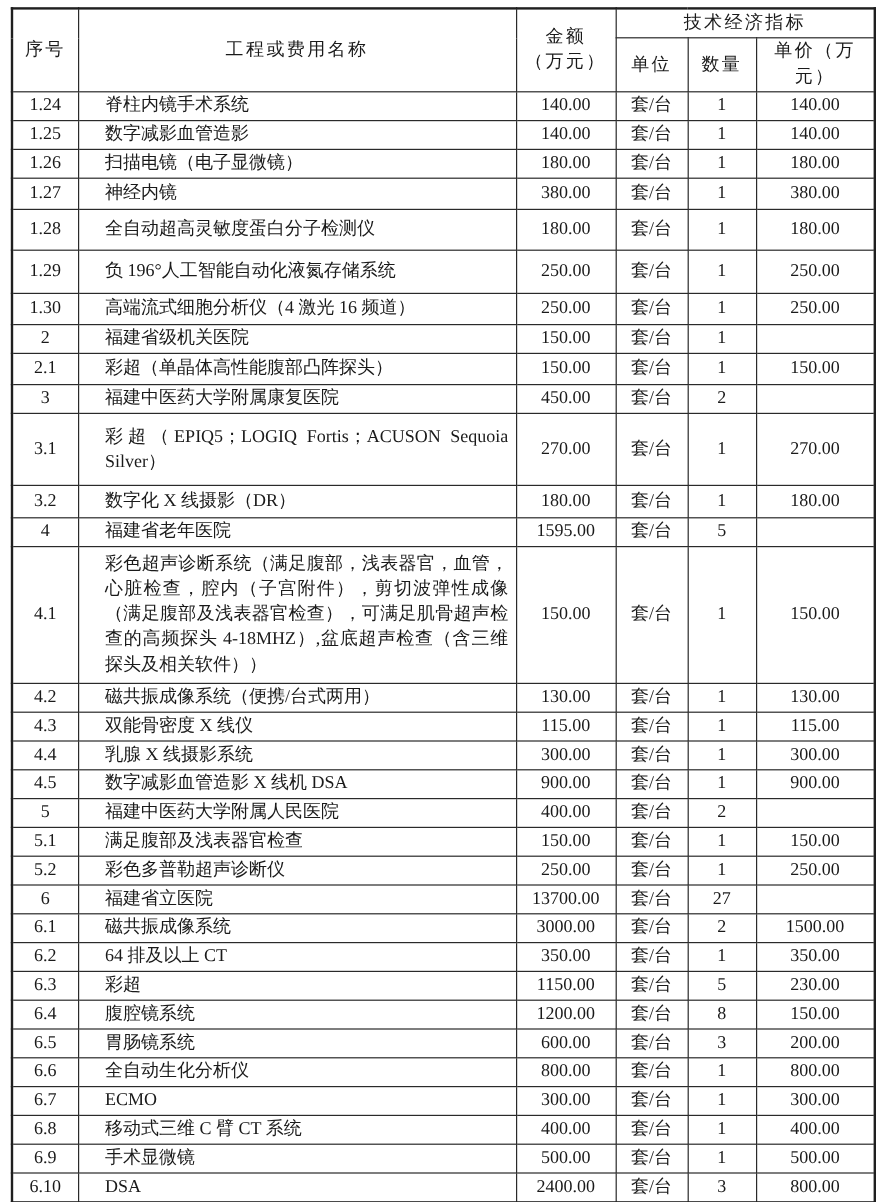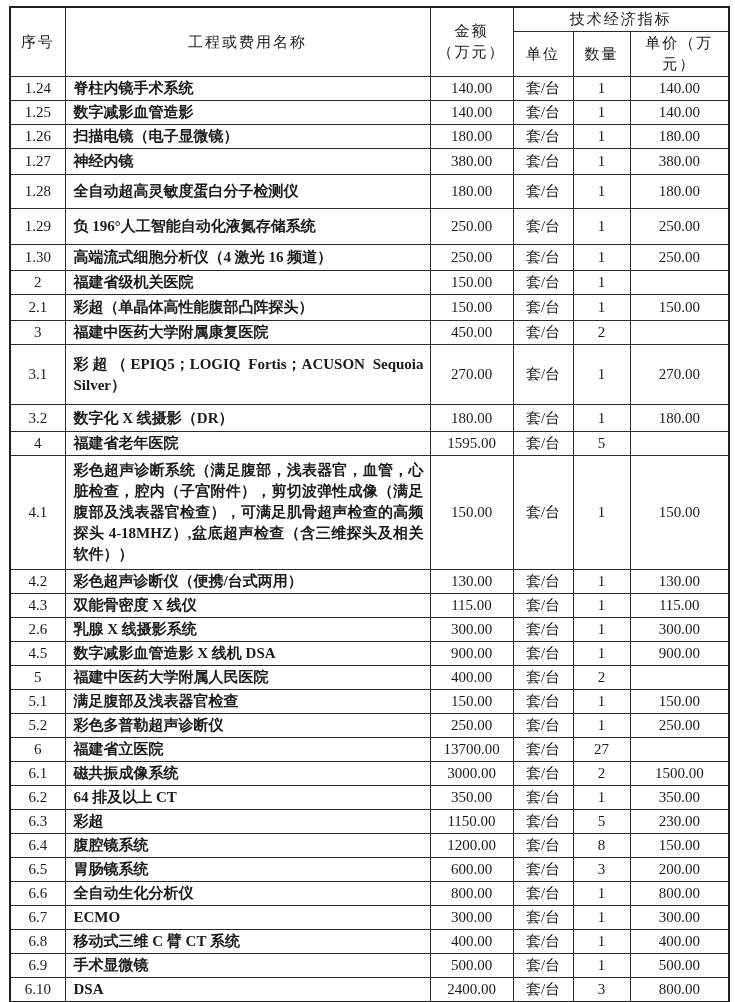--- a/index.html
+++ b/index.html
@@ -38,22 +38,21 @@
     box-sizing: border-box;
     overflow: hidden;
   }
   .cost-table thead th {
     letter-spacing: 2px;
   }
   .cost-table thead tr:nth-child(1) th.group-header { height: 24px; text-align: center; }
   .cost-table thead tr:nth-child(2) th { height: 42px; }
   .cost-table td.name-cell {
     text-align: justify;
-    padding: 1px 6px 1px 8px;
-    font-weight: bold;
+    padding: 1px 6px 1px 22px;
   }
   
   .cost-table tbody td { height: 22px; }
   
   .cost-table tbody tr:nth-child(4)  td { height: 26px; }  
   .cost-table tbody tr:nth-child(5)  td { height: 34px; }  
   .cost-table tbody tr:nth-child(6)  td { height: 36px; margin-top: 16px; }  
   .cost-table tbody tr:nth-child(7)  td { height: 26px; }  
   .cost-table tbody tr:nth-child(9)  td { height: 26px; }  
   .cost-table tbody tr:nth-child(11) td { height: 60px; }  
@@ -197,36 +196,36 @@
         <tr>
           <td>4.1</td>
           <td class="name-cell">彩色超声诊断系统（满足腹部，浅表器官，血管，心脏检查，腔内（子宫附件），剪切波弹性成像（满足腹部及浅表器官检查），可满足肌骨超声检查的高频探头 4-18MHZ）,盆底超声检查（含三维探头及相关软件））</td>
           <td>150.00</td>
           <td>套/台</td>
           <td>1</td>
           <td>150.00</td>
         </tr>
         <tr>
           <td>4.2</td>
-          <td class="name-cell">彩色超声诊断仪（便携/台式两用）</td>
+          <td class="name-cell">磁共振成像系统（便携/台式两用）</td>
           <td>130.00</td>
           <td>套/台</td>
           <td>1</td>
           <td>130.00</td>
         </tr>
         <tr>
           <td>4.3</td>
           <td class="name-cell">双能骨密度 X 线仪</td>
           <td>115.00</td>
           <td>套/台</td>
           <td>1</td>
           <td>115.00</td>
         </tr>
         <tr>
-          <td>2.6</td>
+          <td>4.4</td>
           <td class="name-cell">乳腺 X 线摄影系统</td>
           <td>300.00</td>
           <td>套/台</td>
           <td>1</td>
           <td>300.00</td>
         </tr>
         <tr>
           <td>4.5</td>
           <td class="name-cell">数字减影血管造影 X 线机 DSA</td>
           <td>900.00</td>

